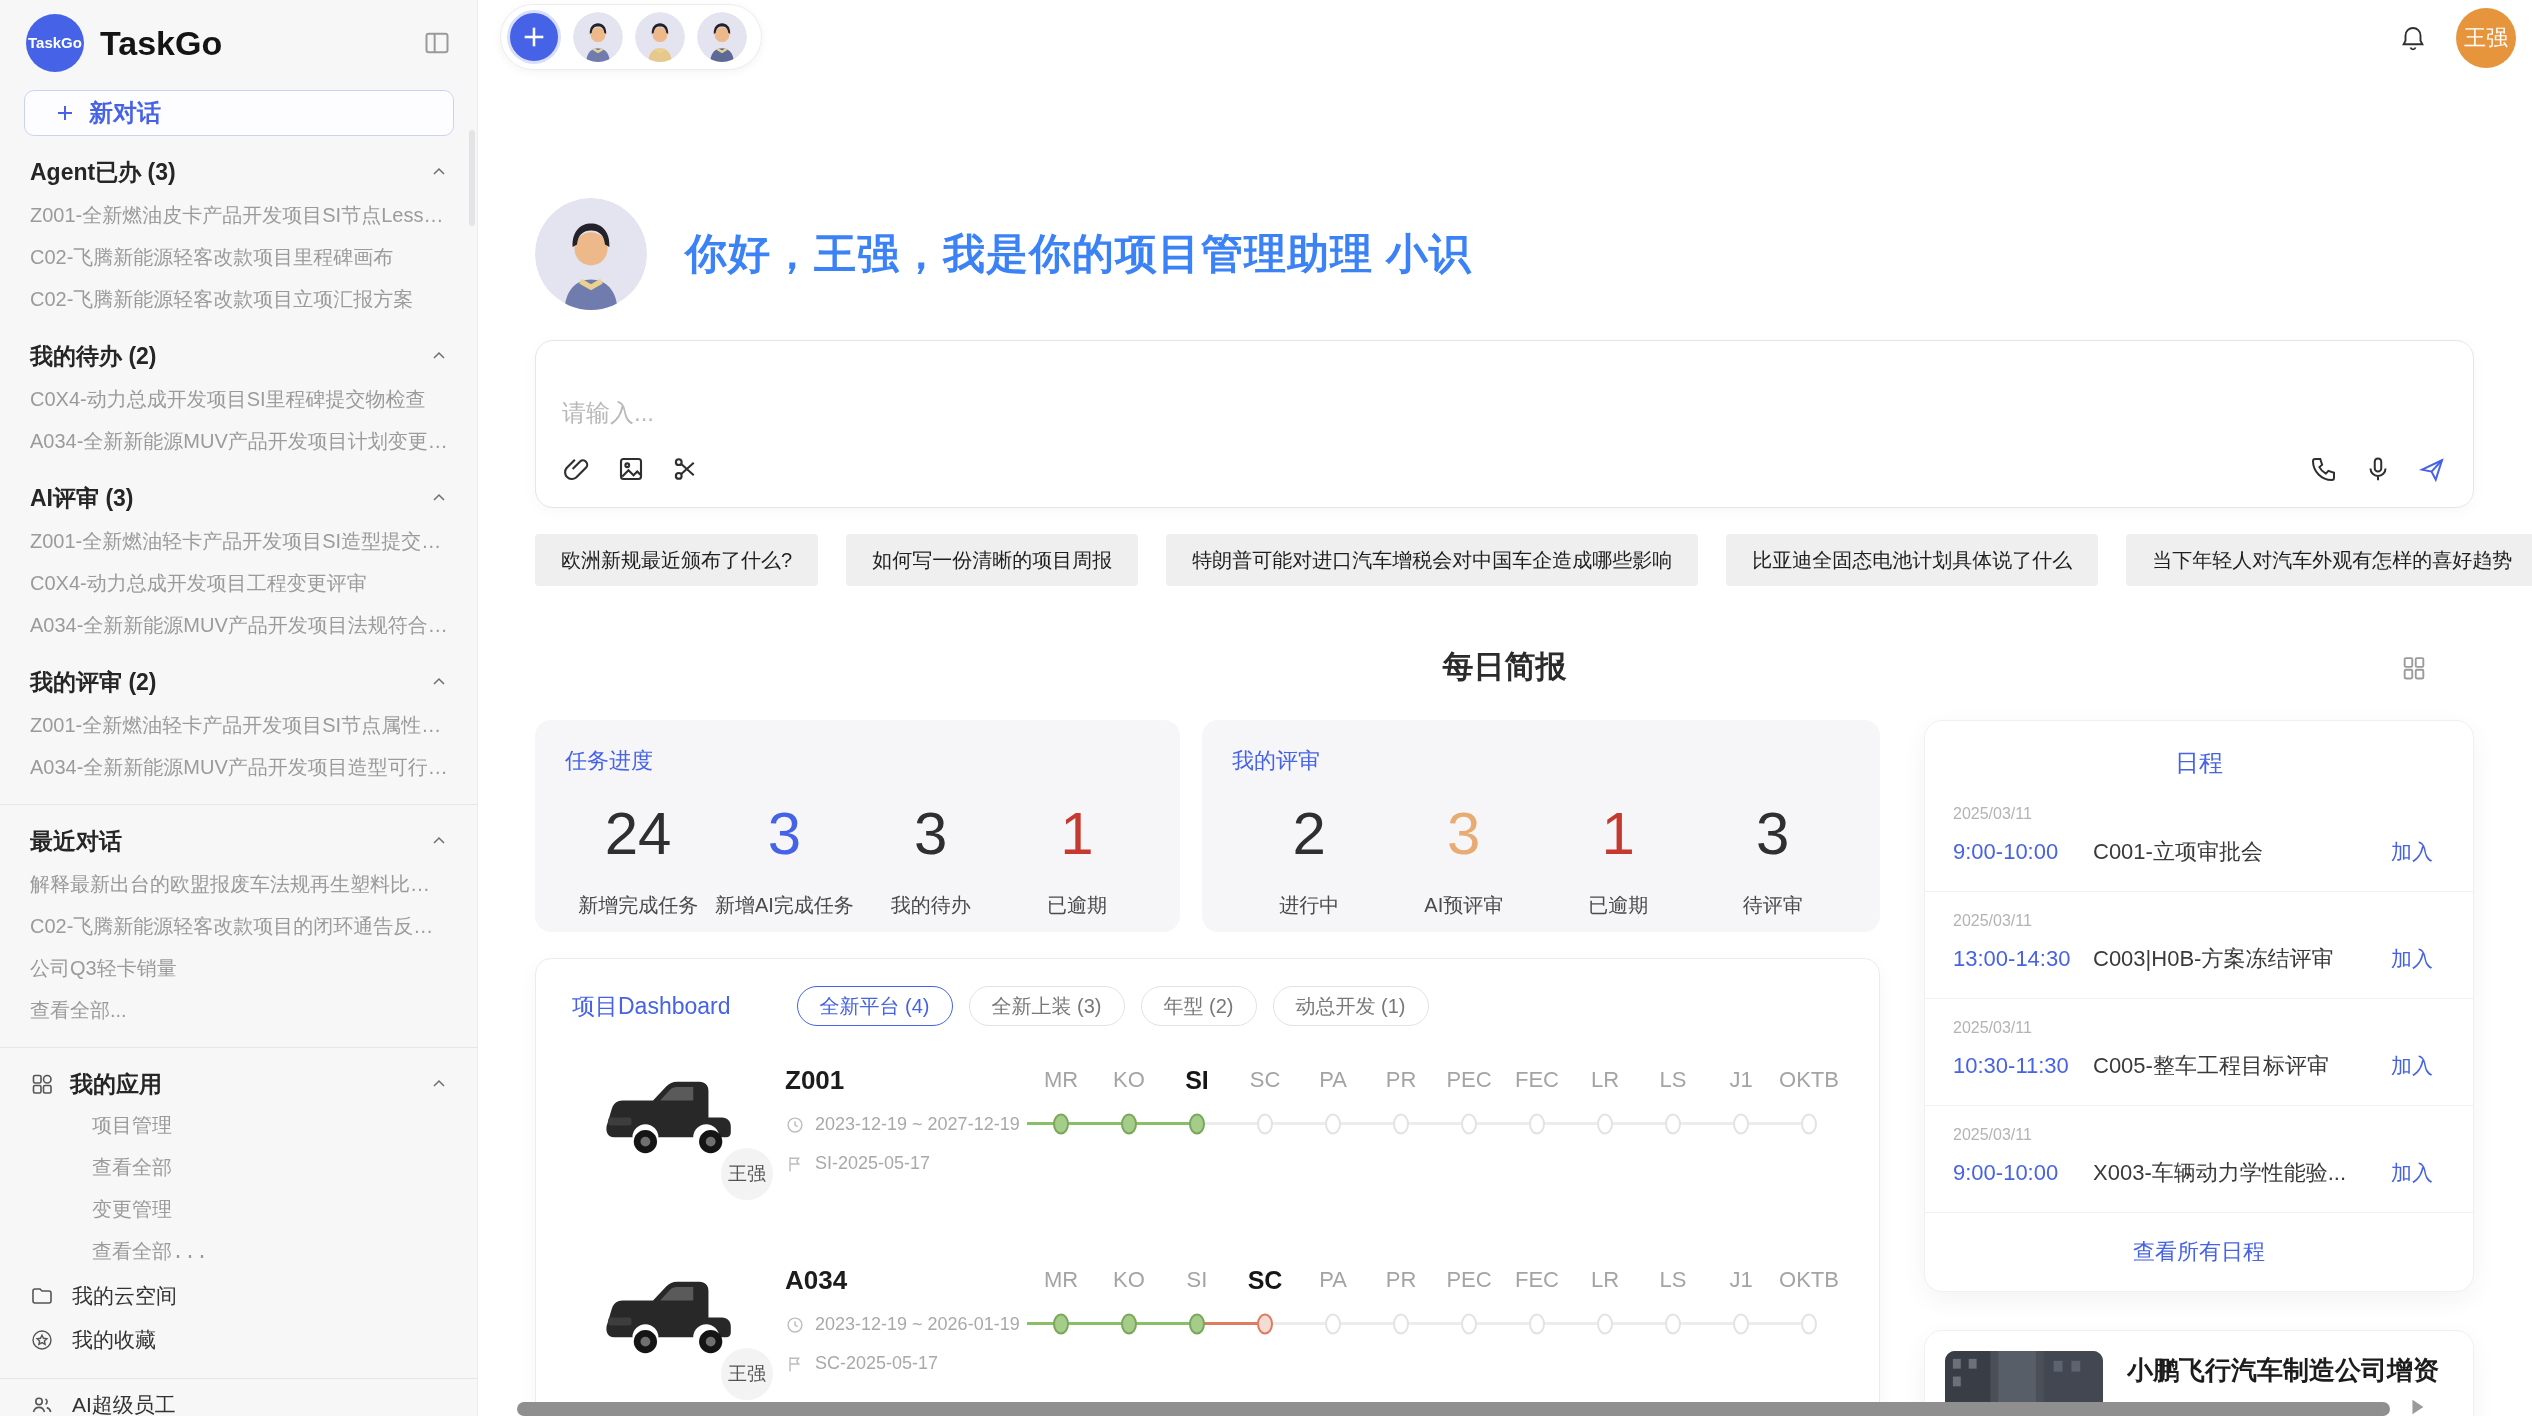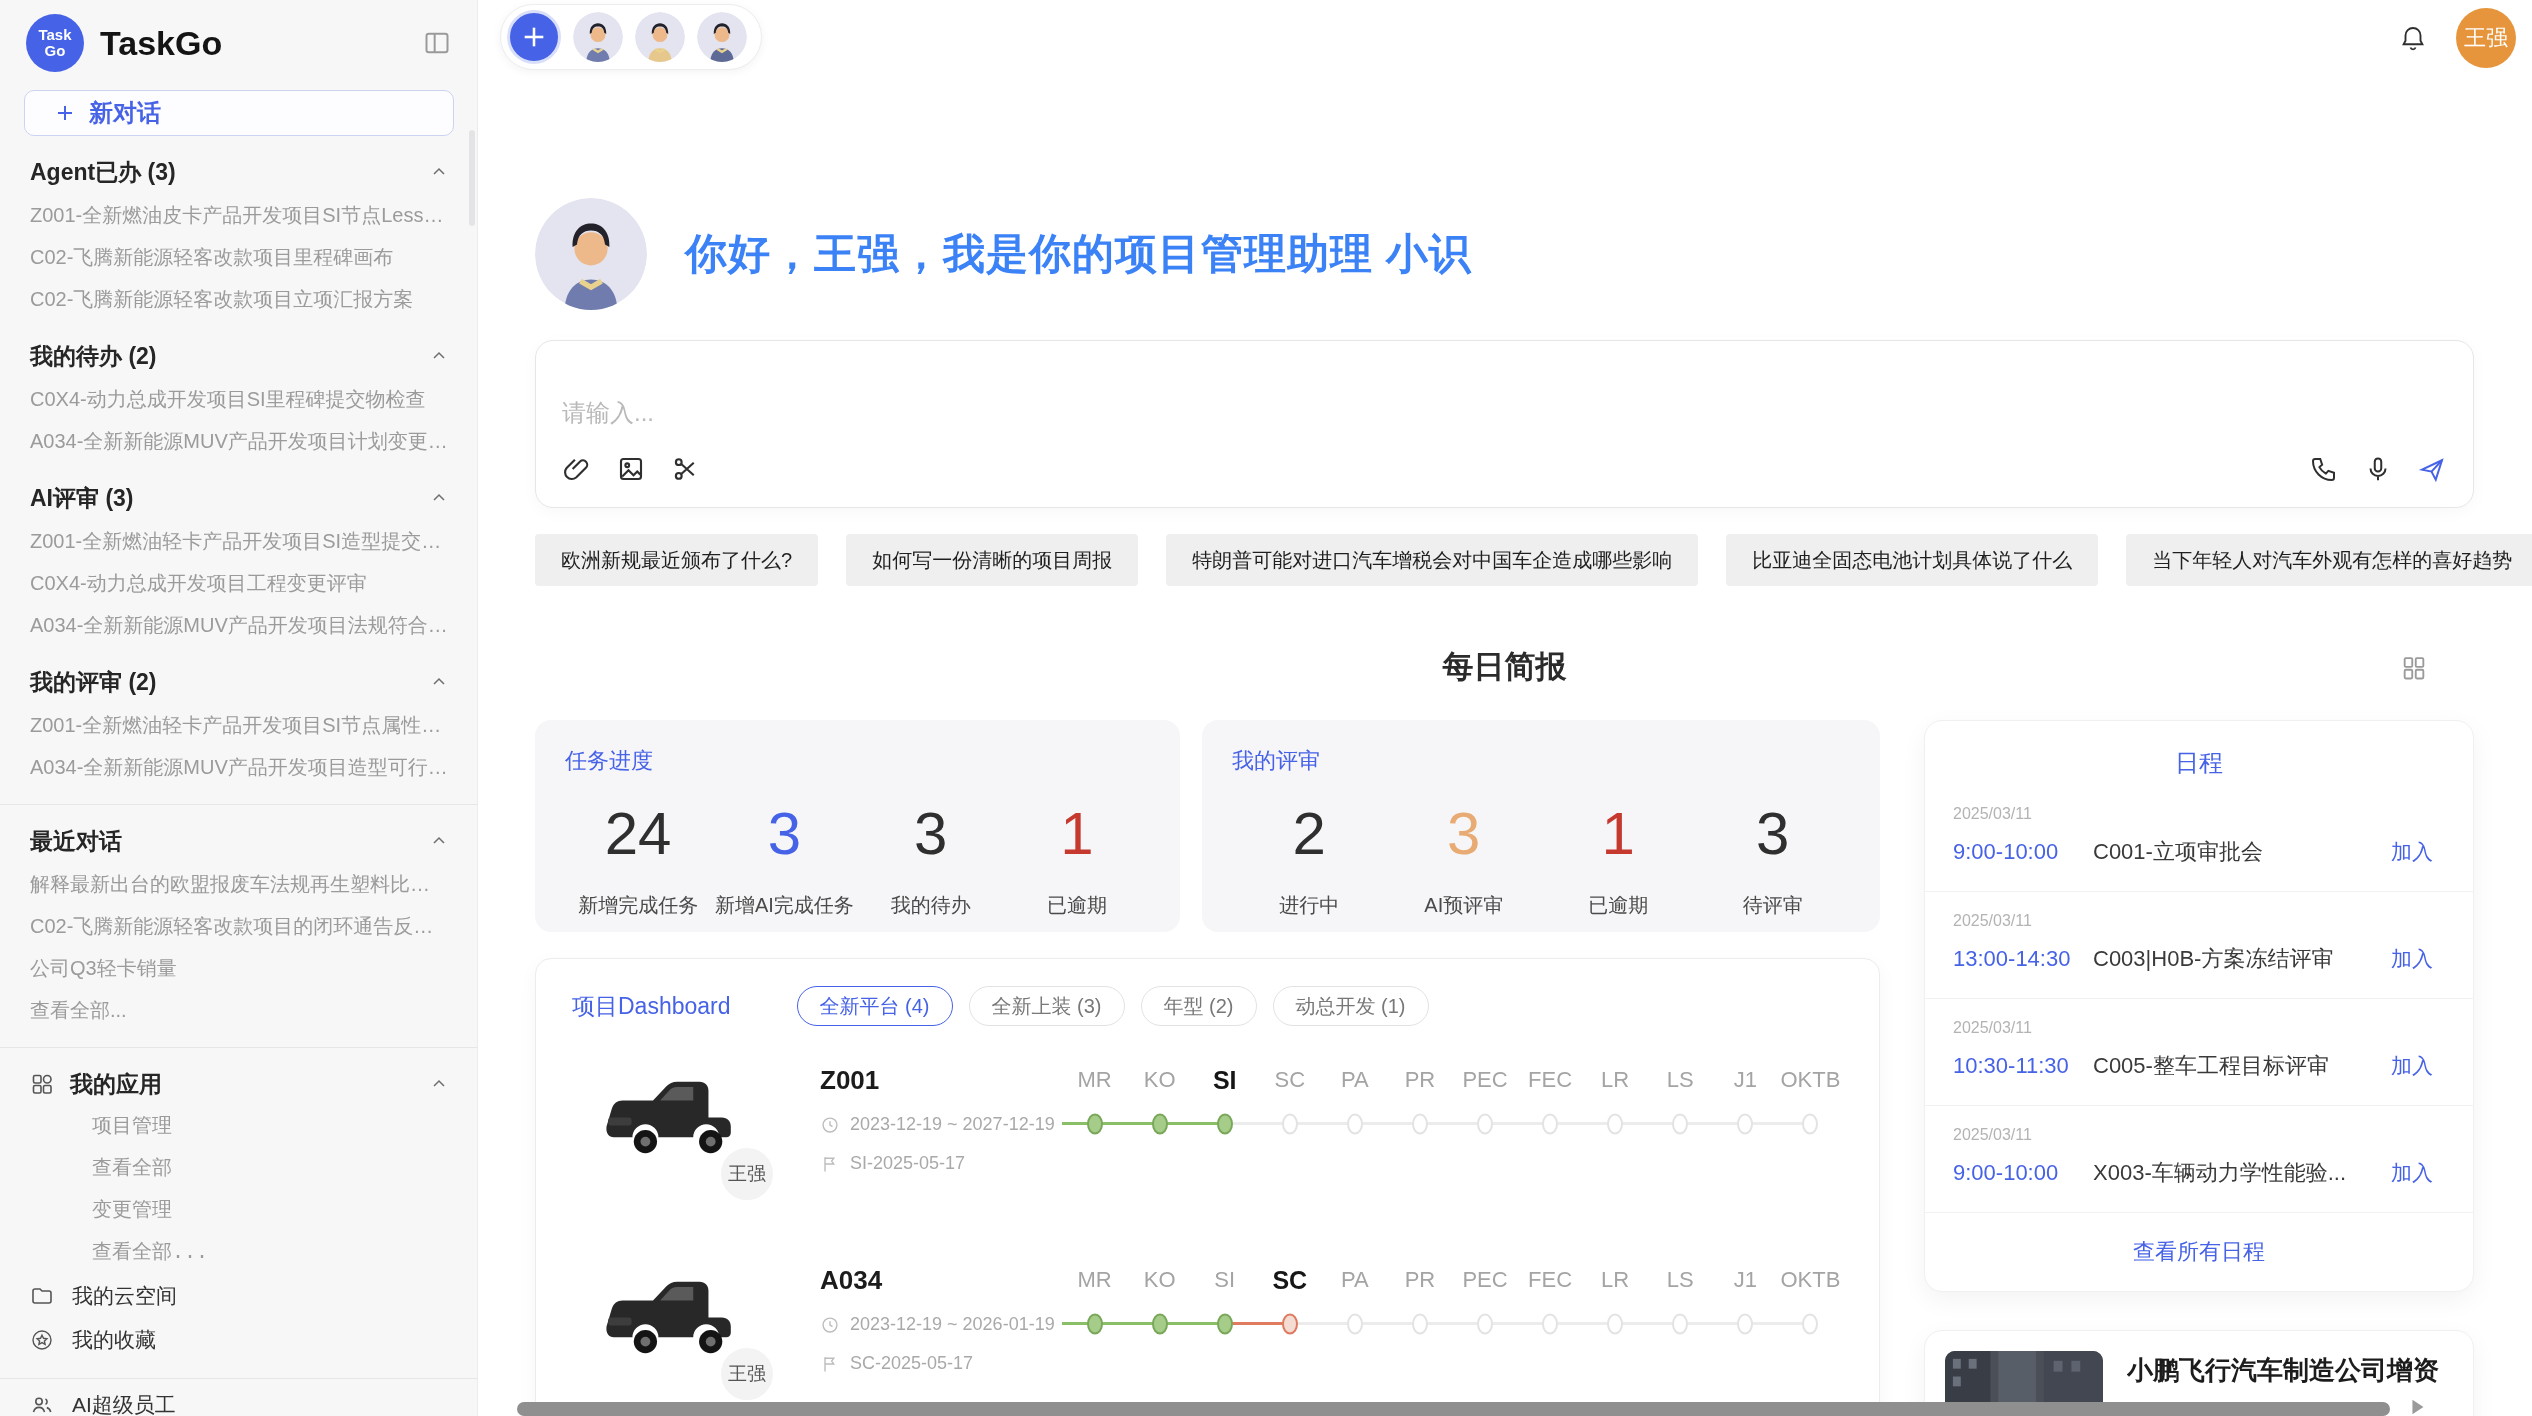--- a/index.html
+++ b/index.html
@@ -3,21 +3,21 @@
 <meta charset="utf-8">
 <style>
   *{margin:0;padding:0;box-sizing:border-box;}
   html,body{width:2532px;height:1416px;overflow:hidden;}
   body{font-family:"Liberation Sans","DejaVu Sans",sans-serif;background:#fff;color:#222;}
   .app{display:flex;width:2532px;height:1416px;}
 
   
   .sidebar{width:478px;flex:none;background:#f7f7f8;border-right:1px solid #ececee;position:relative;overflow:hidden;}
   .sb-head{display:flex;align-items:center;gap:16px;padding:14px 26px 8px 26px;}
-  .logo{width:58px;height:58px;border-radius:50%;background:#4662e6;color:#fff;display:flex;flex-direction:column;align-items:center;justify-content:center;font-size:15px;line-height:16px;font-weight:700;flex:none;}
+  .logo{width:58px;height:58px;border-radius:50%;background:#4662e6;color:#fff;display:flex;flex-direction:row;align-items:center;justify-content:center;font-size:15px;line-height:16px;font-weight:700;flex:none;}
   .sb-title{font-size:34px;font-weight:700;color:#141414;flex:1;}
   .icon{display:inline-flex;align-items:center;justify-content:center;}
   .icon svg{width:100%;height:100%;}
   .i28{width:28px;height:28px;}
   .i24{width:24px;height:24px;}
   .i30{width:30px;height:30px;}
   .i20{width:20px;height:20px;}
   .new-chat{margin:10px 24px 4px 24px;width:430px;height:46px;display:flex;align-items:center;gap:12px;padding-left:28px;background:#fdfdff;border:1px solid #ccd3f1;border-radius:10px;color:#4662e6;font-size:24px;font-weight:700;cursor:pointer;}
   .sec-head{display:flex;align-items:center;justify-content:space-between;padding:0 28px 0 30px;height:44px;margin-top:14px;font-size:23px;font-weight:700;color:#262626;}
   .sec-item{padding:0 28px 0 30px;height:42px;line-height:42px;font-size:20px;color:#9b9b9b;white-space:nowrap;overflow:hidden;text-overflow:ellipsis;cursor:pointer;}
@@ -74,21 +74,21 @@
   .dash-head{display:flex;align-items:center;gap:66px;padding:0 36px;height:46px;}
   .dash-head h3{color:#4662e6;font-size:23px;font-weight:400;}
   .filters{display:flex;gap:16px;}
   .filter{height:40px;border-radius:20px;border:1px solid #e2e2e2;color:#787878;font-size:20px;display:flex;align-items:center;padding:0 22px;background:#fff;cursor:pointer;white-space:nowrap;}
   .filter.active{border-color:#4662e6;color:#4662e6;}
 
   .project-row{display:flex;align-items:flex-start;padding:34px 30px 0 58px;height:200px;}
   .car-wrap{position:relative;width:152px;flex:none;}
   .car-wrap svg{width:152px;height:100px;display:block;}
   .owner-badge{position:absolute;right:-30px;bottom:-40px;width:58px;height:58px;border-radius:50%;background:#f3f3f3;border:3px solid #fff;display:flex;align-items:center;justify-content:center;font-size:19px;color:#555;}
-  .proj-info{margin-left:74px;width:242px;flex:none;padding-top:2px;}
+  .proj-info{margin-left:39px;width:242px;flex:none;padding-top:2px;}
   .proj-code{font-size:26px;font-weight:700;color:#1c1c1c;}
   .proj-meta{display:flex;gap:10px;align-items:center;color:#a9a9a9;font-size:18px;margin-top:18px;white-space:nowrap;}
   .timeline{flex:1;display:flex;padding-right:6px;}
   .tl-col{flex:1;position:relative;}
   .tl-label{font-size:22px;color:#a4a4a4;height:40px;text-align:center;line-height:34px;}
   .tl-label.current{color:#161616;font-weight:700;font-size:25px;}
   .tl-node-row{position:relative;height:42px;}
   .half{position:absolute;top:50%;height:3px;margin-top:-2px;width:51%;}
   .half.l{left:0;}
   .half.r{right:0;}

